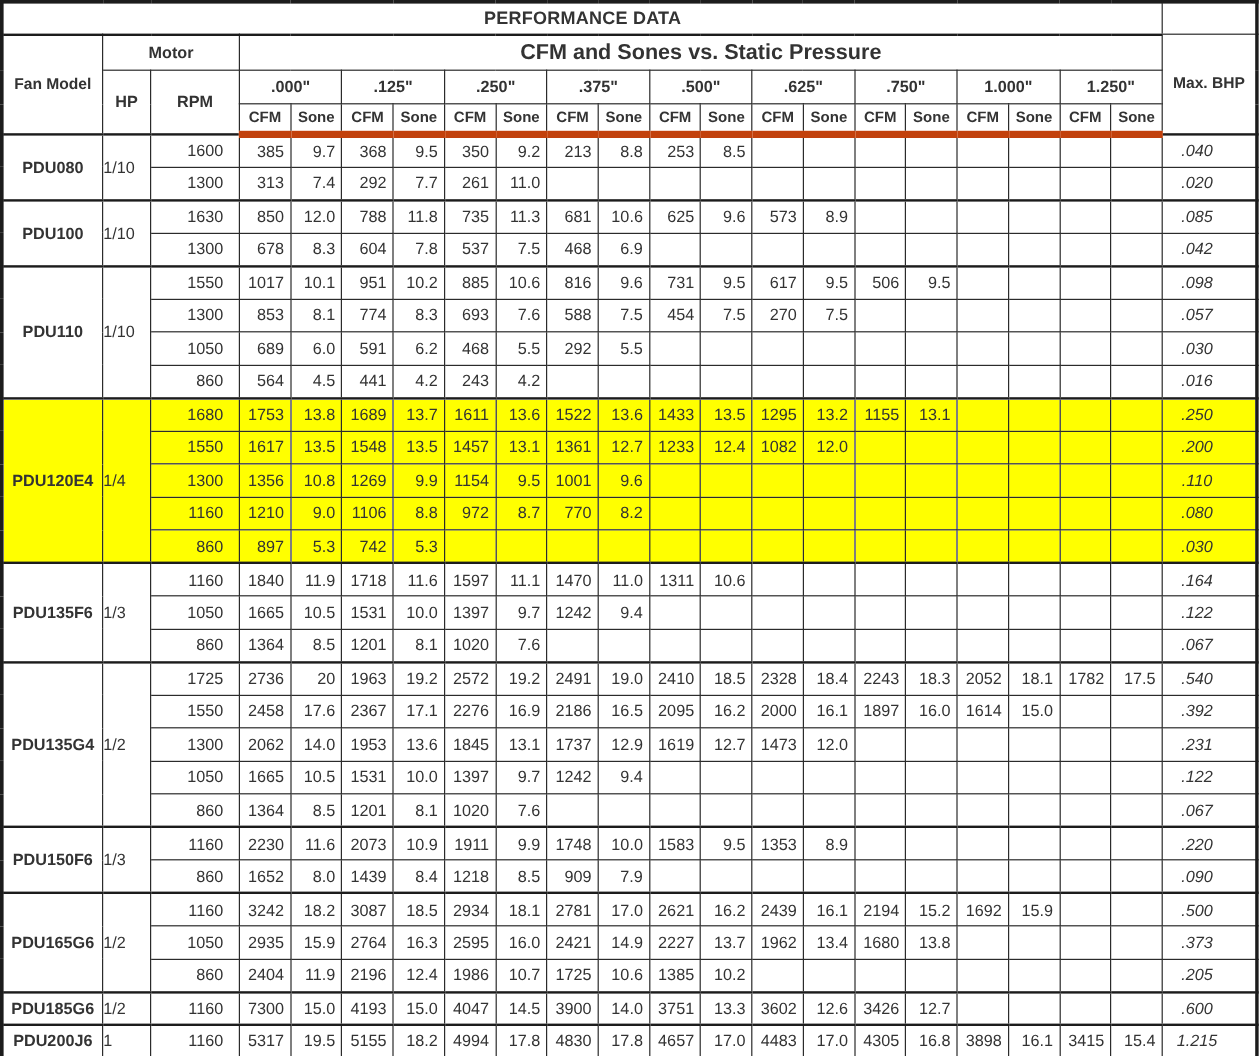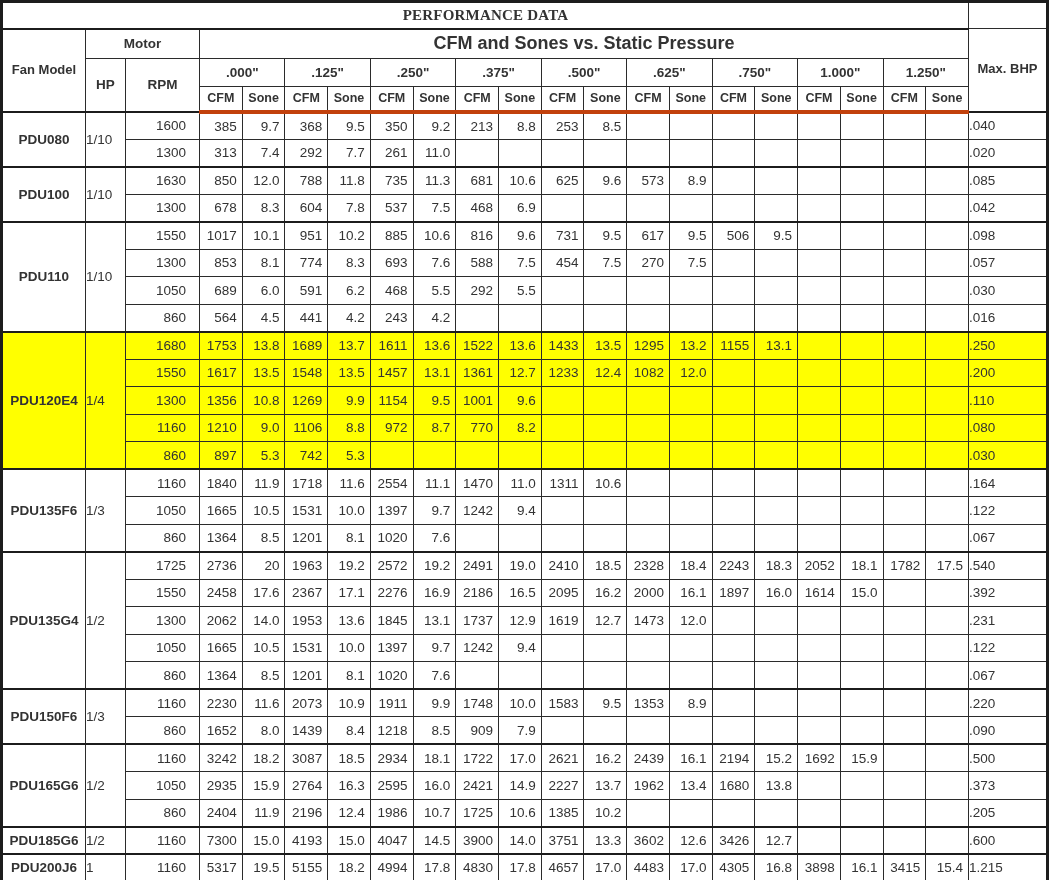--- a/index.html
+++ b/index.html
@@ -13,36 +13,36 @@
   th, td {
     border: 1px solid #2b2b2b;
     padding: 0;
     overflow: hidden;
     white-space: nowrap;
     font-size: 13.5px;
     box-sizing: border-box;
   }
   thead th { font-weight: bold; text-align: center; background: #ffffff; }
   tr.r-title { height: 27px; }
-  tr.r-title th { font-size: 15px; letter-spacing: .2px; border-bottom: 2px solid #1c1c1c; font-family: Liberation Serif, serif; }
+  tr.r-title th { font-size: 15px; letter-spacing: .2px; border-bottom: 2px solid #1c1c1c; }
   tr.r-group { height: 30px; }
   tr.r-press { height: 28px; }
   tr.r-sub { height: 25px; }
   tr.r-sub th { font-size: 12.5px; }
   th.cfm-sones { font-size: 18px; }
   th.wrap { white-space: normal; line-height: 1.3; font-size: 13px; }
-  thead tr.r-sub th { border-bottom: 4px solid #c2410c; }
+  thead tr.r-sub th { border-bottom: 6px solid #c2410c; }
   tbody tr { height: 27.5px; }
   tbody td { height: 27.5px; }
   tbody tr.group-start > td { border-top: 2px solid #1c1c1c; }
   td.model { text-align: center; font-weight: bold; }
   td.hp { text-align: left; }
   td.rpm { text-align: right; padding-right: 13px; }
   td.num { text-align: right; padding-right: 5px; }
-  td.bhp { text-align: left; padding-right: 20px; }
+  td.bhp { text-align: center; padding-right: 20px; font-style: italic; }
   tr.hl > td { background: #ffff00; }
 </style>
 </head>
 <body>
 
 <table class="perf">
   <colgroup>
     <col style="width:84px">
     <col style="width:40px">
     <col style="width:74px">
@@ -409,21 +409,21 @@
         <td class="bhp">.030</td>
       </tr>
       <tr class="group-start">
         <td class="model" rowspan="3">PDU135F6</td>
         <td class="hp" rowspan="3">1/3</td>
         <td class="rpm">1160</td>
         <td class="num cfm">1840</td>
         <td class="num sone">11.9</td>
         <td class="num cfm">1718</td>
         <td class="num sone">11.6</td>
-        <td class="num cfm">2554</td>
+        <td class="num cfm">1597</td>
         <td class="num sone">11.1</td>
         <td class="num cfm">1470</td>
         <td class="num sone">11.0</td>
         <td class="num cfm">1311</td>
         <td class="num sone">10.6</td>
         <td class="num cfm"></td>
         <td class="num sone"></td>
         <td class="num cfm"></td>
         <td class="num sone"></td>
         <td class="num cfm"></td>
@@ -637,21 +637,21 @@
       <tr class="group-start">
         <td class="model" rowspan="3">PDU165G6</td>
         <td class="hp" rowspan="3">1/2</td>
         <td class="rpm">1160</td>
         <td class="num cfm">3242</td>
         <td class="num sone">18.2</td>
         <td class="num cfm">3087</td>
         <td class="num sone">18.5</td>
         <td class="num cfm">2934</td>
         <td class="num sone">18.1</td>
-        <td class="num cfm">1722</td>
+        <td class="num cfm">2781</td>
         <td class="num sone">17.0</td>
         <td class="num cfm">2621</td>
         <td class="num sone">16.2</td>
         <td class="num cfm">2439</td>
         <td class="num sone">16.1</td>
         <td class="num cfm">2194</td>
         <td class="num sone">15.2</td>
         <td class="num cfm">1692</td>
         <td class="num sone">15.9</td>
         <td class="num cfm"></td>

